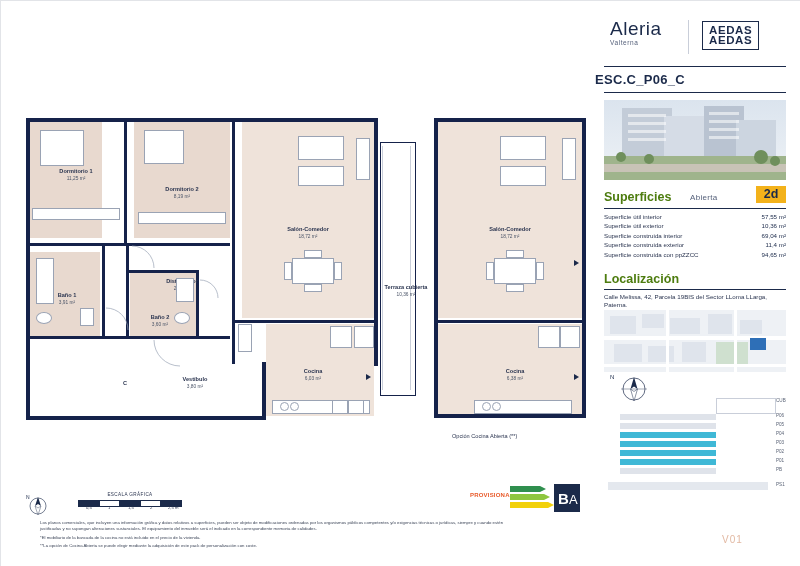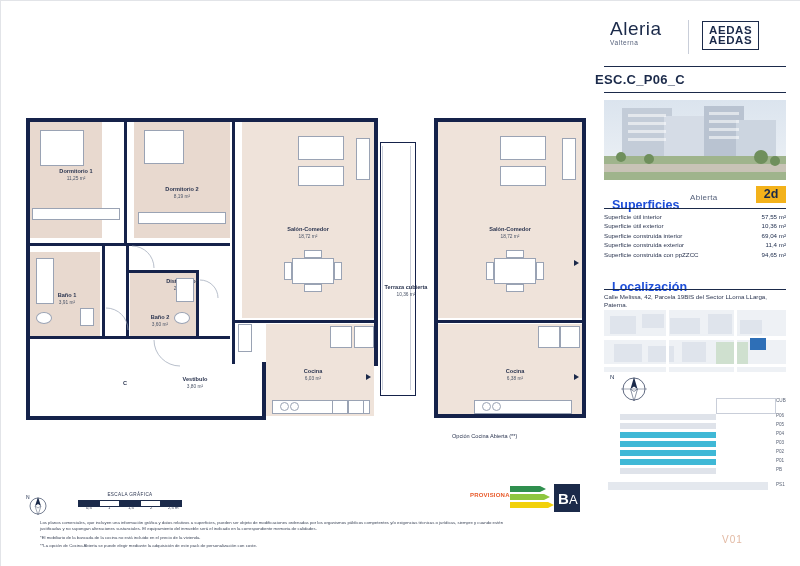--- a/index.html
+++ b/index.html
@@ -26,21 +26,21 @@
   .render .sky{position:absolute;inset:0;background:linear-gradient(#dbe4ee,#eef2f6);}
   .render .b1{position:absolute;left:18px;top:8px;width:50px;height:48px;background:#c3ccd8;}
   .render .b2{position:absolute;left:60px;top:16px;width:46px;height:42px;background:#d5dce6;}
   .render .b3{position:absolute;left:100px;top:6px;width:40px;height:52px;background:#b9c3d1;}
   .render .b4{position:absolute;left:132px;top:20px;width:40px;height:38px;background:#ccd5e0;}
   .render .ground{position:absolute;left:0;top:56px;width:182px;height:24px;background:#9fb48c;}
   .render .road{position:absolute;left:0;top:64px;width:182px;height:8px;background:#c8c3b6;}
   .render .tree{position:absolute;width:10px;height:10px;border-radius:50%;background:#6f8f5c;}
   .render .win{position:absolute;background:#ffffff;opacity:.55;}
 
-  h2.sec{position:absolute;font-size:12.5px;color:#1d4ed8;font-weight:700;margin:8px;}
+  h2.sec{position:absolute;font-size:12.5px;color:#4d7c0f;font-weight:700;margin:0;}
   .sec-rule{position:absolute;background:#1b2a4a;height:1px;}
 
   
   .sup-title{left:604px;top:190px;}
   .viv-label{position:absolute;left:690px;top:193px;font-size:8px;color:#55607a;letter-spacing:.3px;}
   .viv-badge{position:absolute;left:756px;top:186px;width:30px;height:17px;background:#f3b21b;color:#1b2a4a;font-size:12.5px;font-weight:700;text-align:center;line-height:17px;}
   .sup-rule{left:604px;top:208px;width:182px;}
   .sup-list{position:absolute;left:604px;top:212px;width:182px;}
   .sup-row{display:flex;justify-content:space-between;font-size:6.2px;color:#2b3550;line-height:9.4px;}
   .sup-row .v{color:#1b2a4a;}

